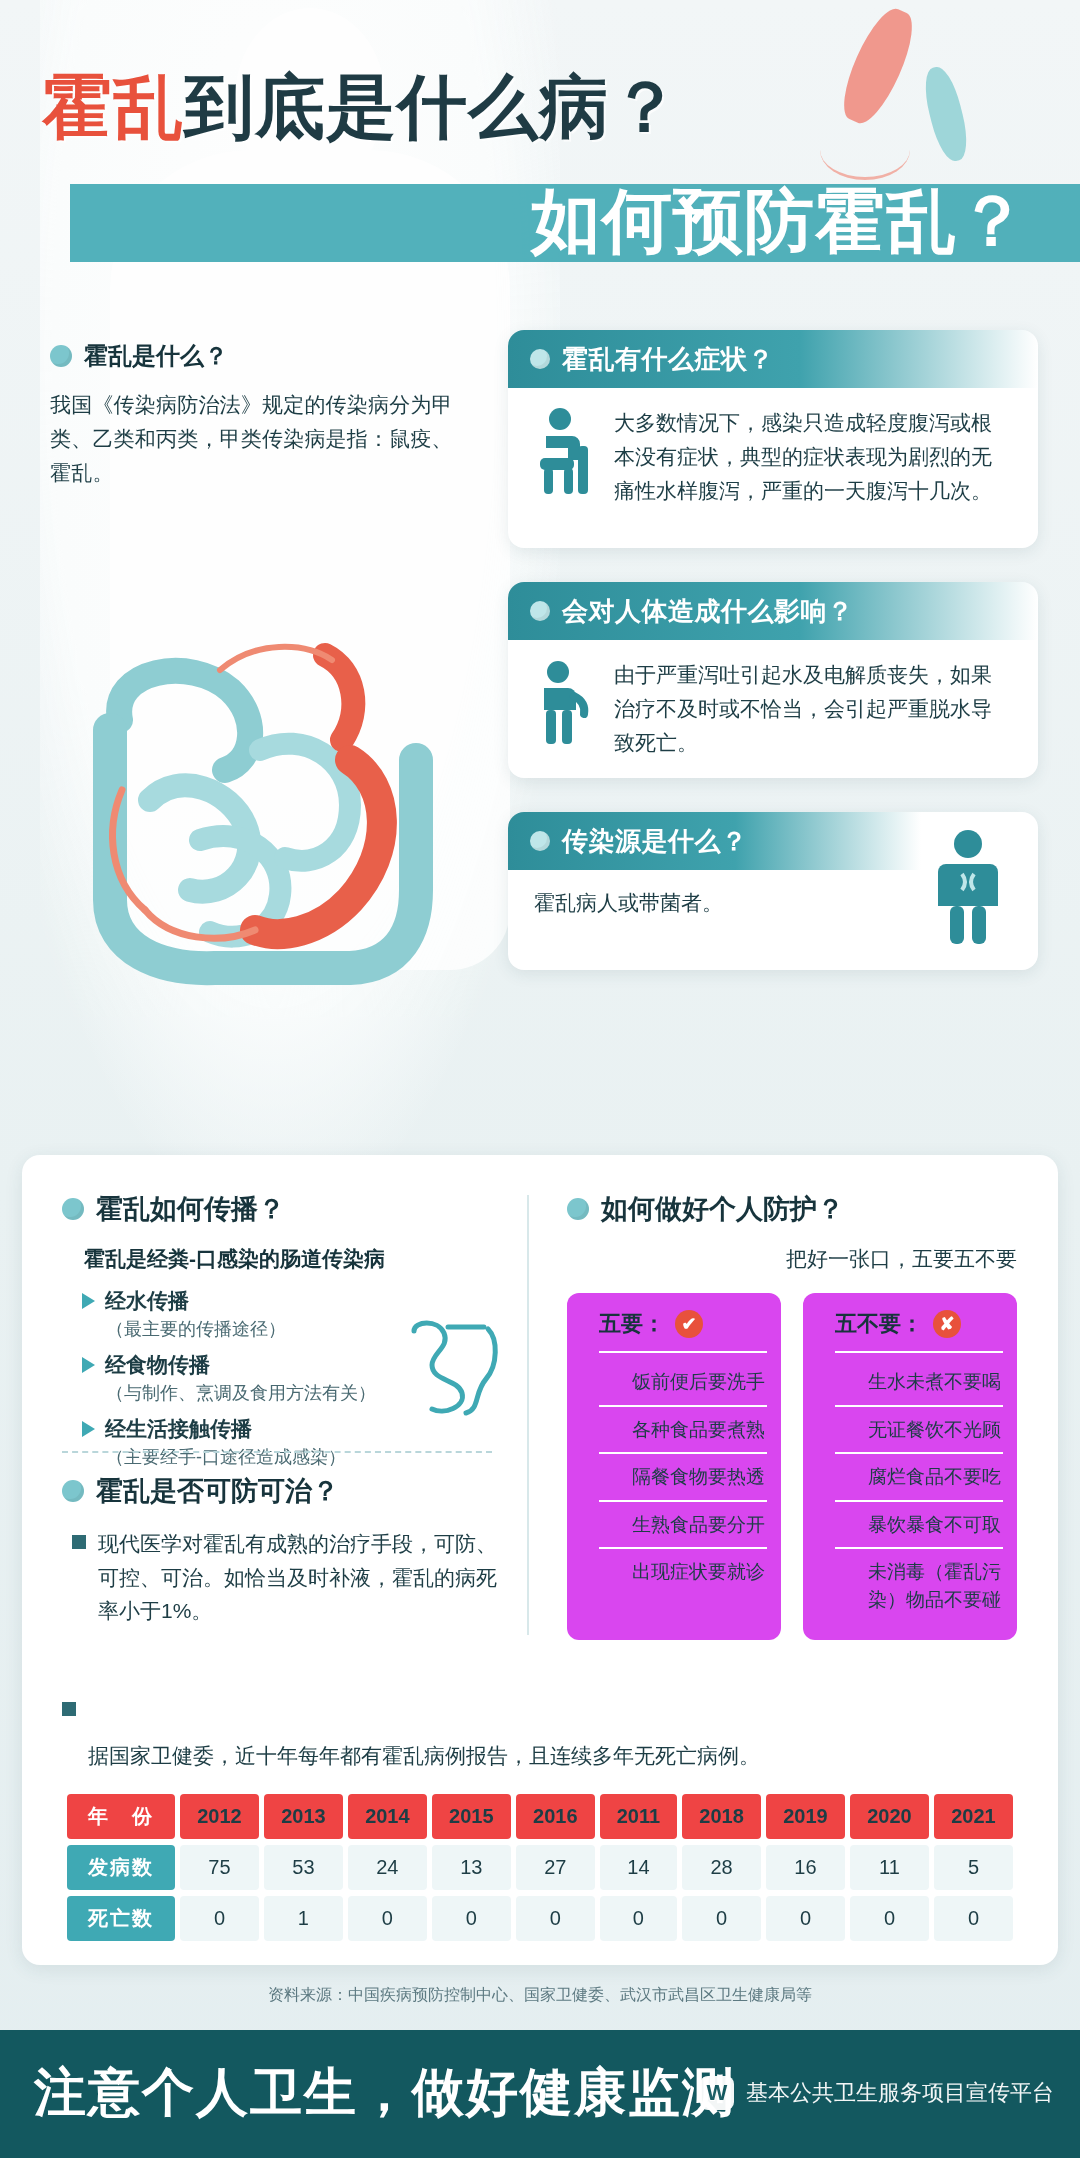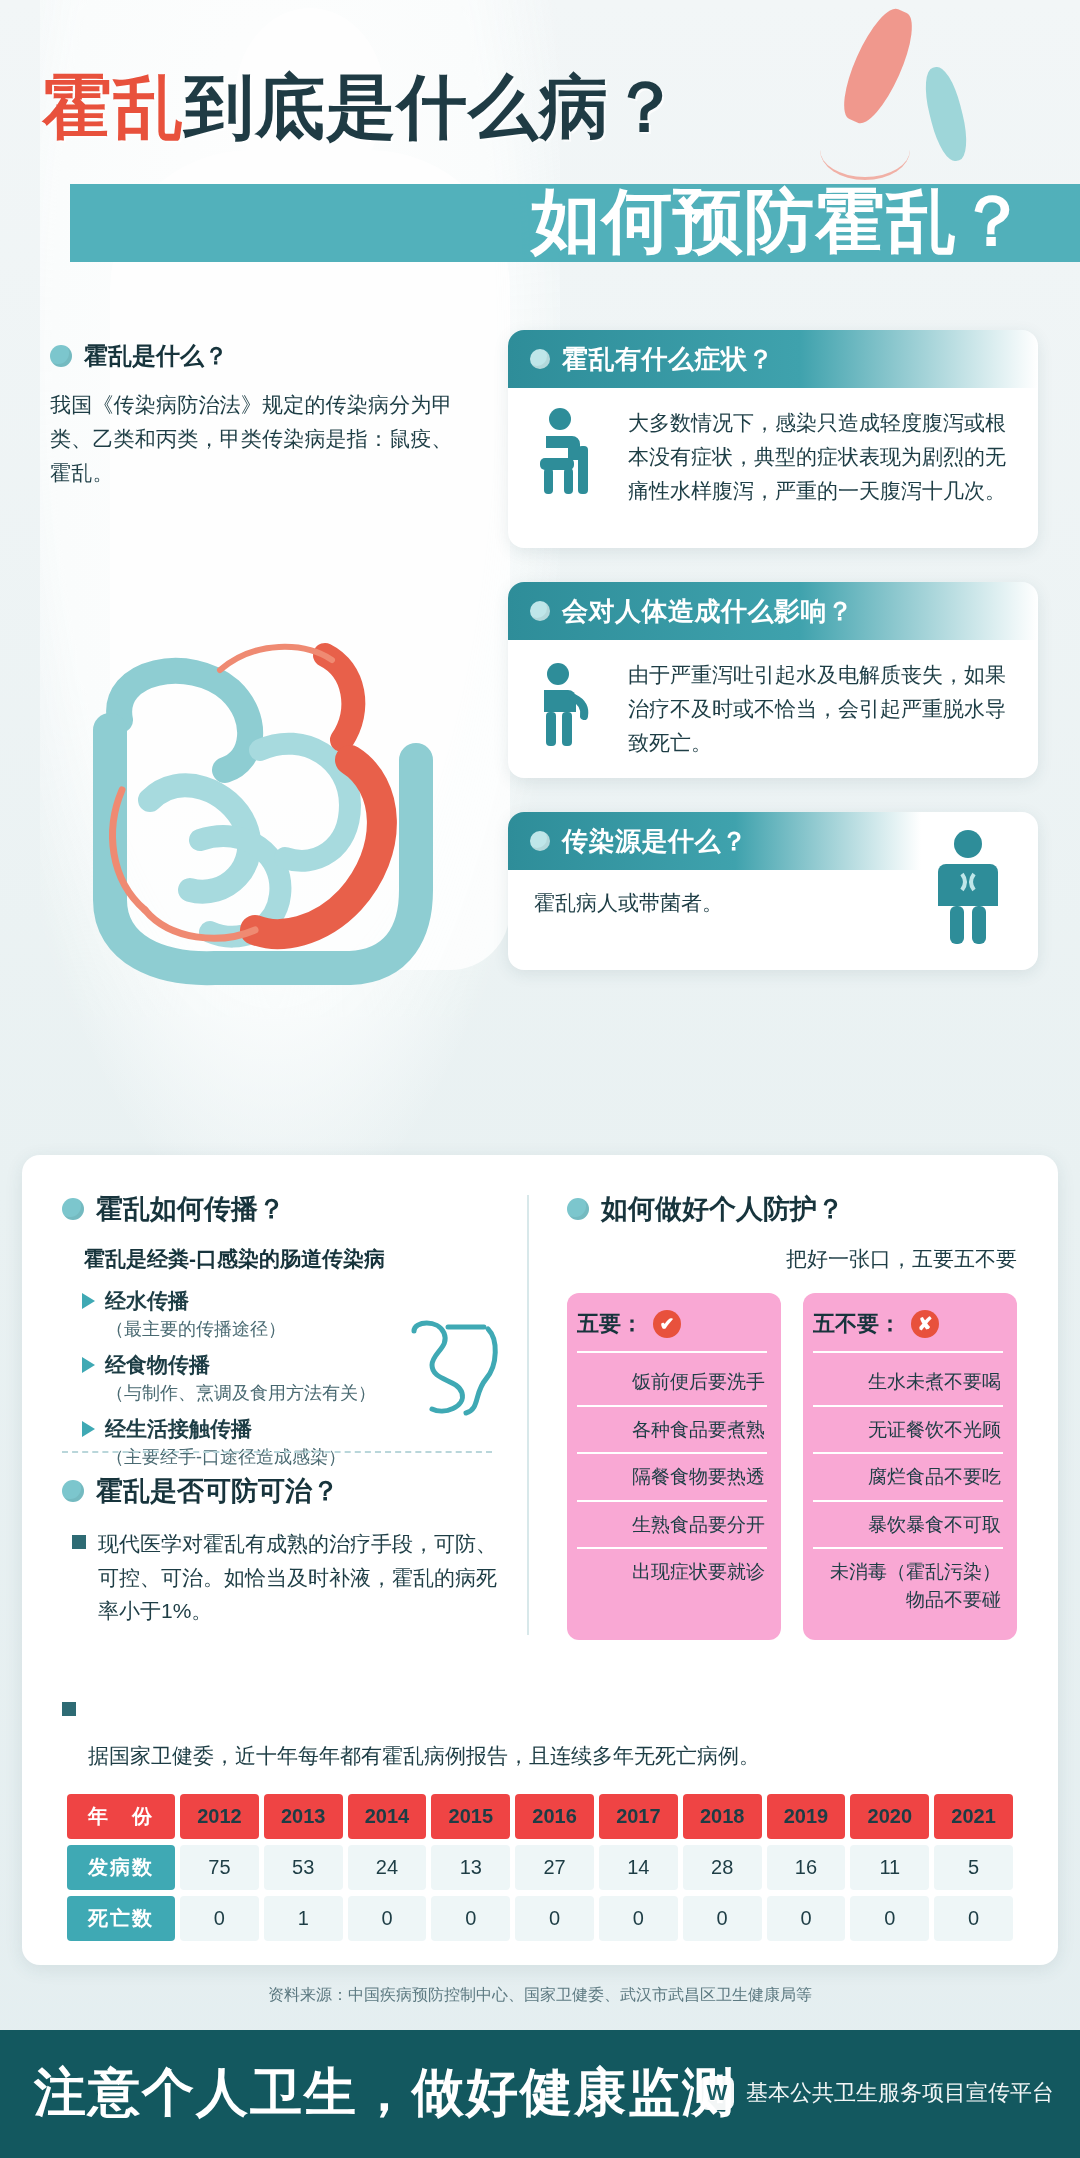--- a/index.html
+++ b/index.html
@@ -124,21 +124,21 @@
     padding: 0 22px; width: 100%;
   }
   .card-head .dot { background: #bfe6e9; width: 20px; height: 20px; }
   .card-head .htxt {
     font-size: 26px; font-weight: bold; color: #ffffff; letter-spacing: .5px;
   }
   .card-body {
     padding: 76px 26px 22px 26px;
     font-size: 21px; line-height: 1.62; color: #1d3d45;
   }
-  .card-row { display: flex; gap: 32px; align-items: flex-end; }
+  .card-row { display: flex; gap: 18px; align-items: center; }
   .person-ico { flex: none; }
 
   #card-symptoms { left: 508px; top: 330px; width: 530px; height: 218px; }
   #card-impact  { left: 508px; top: 582px; width: 530px; height: 196px; }
   #card-source  { left: 508px; top: 812px; width: 530px; height: 158px; }
   #card-source .card-head { width: 78%; border-radius: 16px 0 0 0; }
   #card-source .card-body { padding-top: 74px; font-size: 21px; }
   .source-person { position: absolute; right: 34px; top: 16px; }
 
   
@@ -183,22 +183,22 @@
   .sq-text { font-size: 21px; line-height: 1.6; color: #1d3d45; }
 
   .vdiv {
     position: absolute; left: 505px; top: 40px;
     width: 2px; height: 440px; background: #d8e8ea;
   }
 
   .pr-lead { font-size: 21px; color: #1d3d45; margin: 0 0 20px 4px; }
   .wrap-cards { display: flex; gap: 22px; }
   .wcard {
-    width: 214px; background: #f9a8d4; border-radius: 12px;
-    padding: 16px 14px 18px 10px;
+    width: 214px; background: #d946ef; border-radius: 12px;
+    padding: 16px 14px 18px 32px;
   }
   .wcard-head {
     display: flex; align-items: center; gap: 10px;
     font-size: 22px; font-weight: bold; color: #17343c;
     padding-bottom: 12px; margin-bottom: 6px;
     border-bottom: 2px solid #ffffff;
   }
   .badge {
     width: 28px; height: 28px; border-radius: 50%;
     display: flex; align-items: center; justify-content: center;
@@ -455,21 +455,21 @@
       </div>
       <table class="dt">
         <tbody>
             <tr class="yearrow">
           <th class="rowlbl">年　份</th>
           <th class="hdr">2012</th>
           <th class="hdr">2013</th>
           <th class="hdr">2014</th>
           <th class="hdr">2015</th>
           <th class="hdr">2016</th>
-          <th class="hdr">2017</th>
+          <th class="hdr">2011</th>
           <th class="hdr">2018</th>
           <th class="hdr">2019</th>
           <th class="hdr">2020</th>
           <th class="hdr">2021</th>
         </tr>
         <tr>
           <td class="rowlbl">发病数</td>
           <td>75</td>
           <td>53</td>
           <td>24</td>

